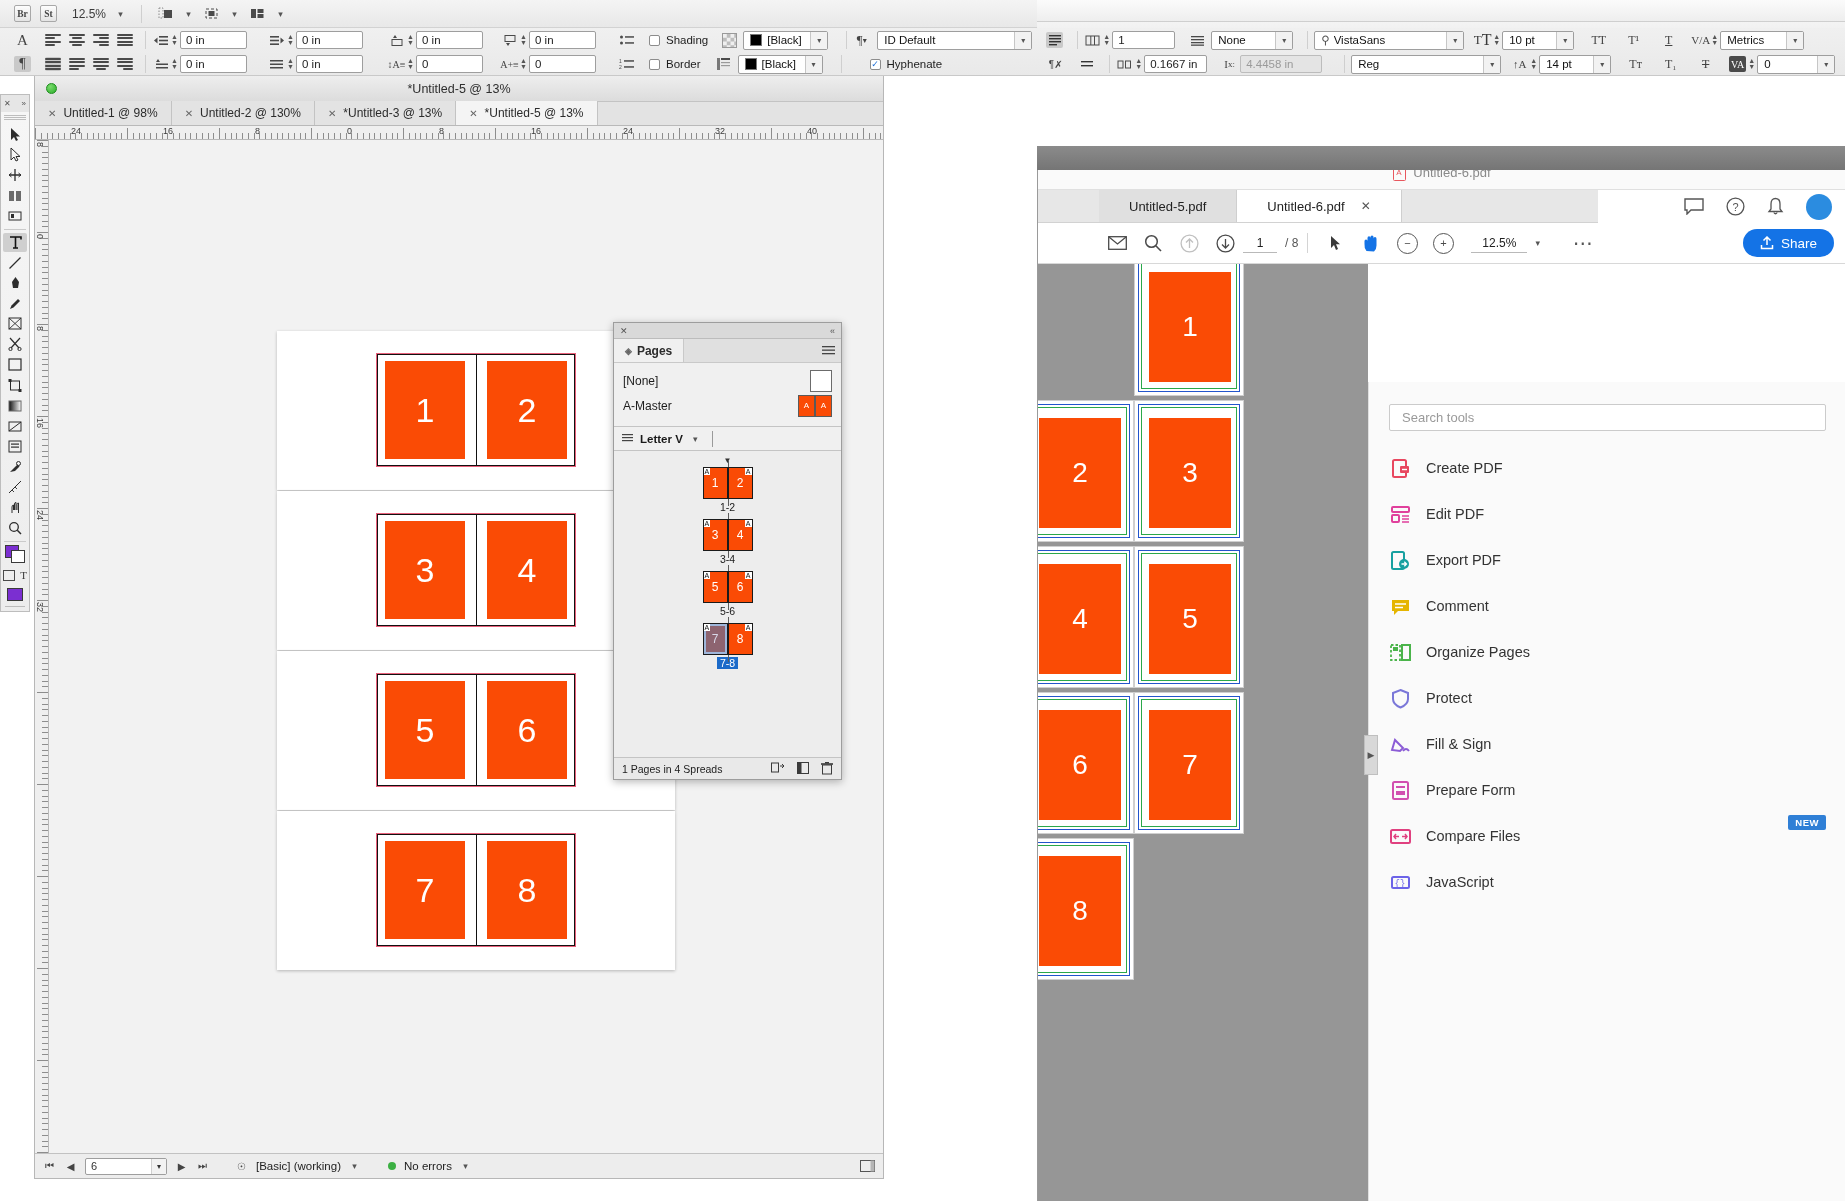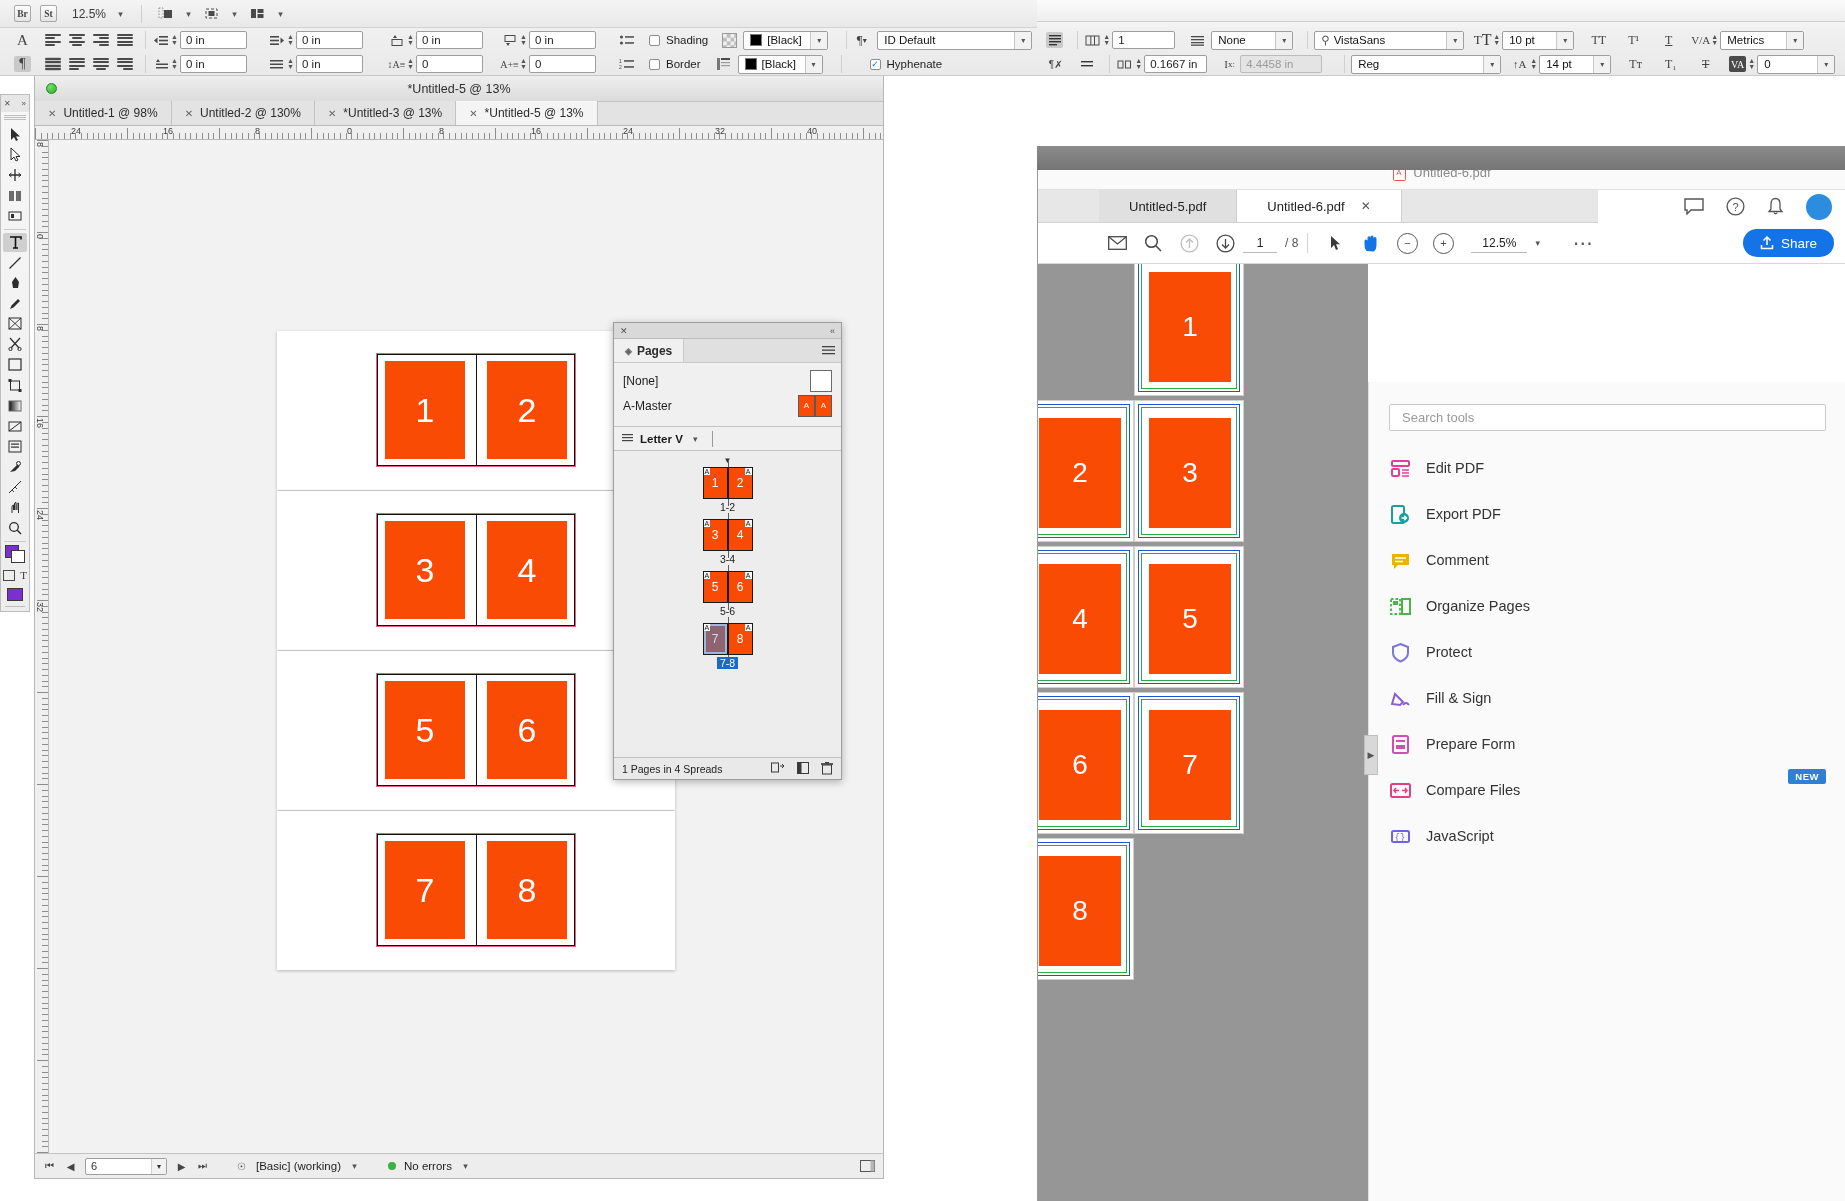--- a/index.html
+++ b/index.html
@@ -1550,20 +1550,30 @@
       </div>
     </div>
 
     <div id="collapsearrow">▶</div>
 
     <div id="acro-side">
       <div id="searchtools">
         <span>Search tools</span>
       </div>
 
+      <div class="toolrow">
+        <span class="ticon">
+          <svg class="svgi" width="21" height="21" viewBox="0 0 21 21">
+              <rect x="3" y="2" width="13" height="17" rx="1.5" fill="none" stroke="#e8475f" stroke-width="2"></rect>
+              <rect x="10" y="8" width="9" height="7" rx="1" fill="#e8475f"></rect>
+              <path d="M12 11.5 H17" stroke="#fff" stroke-width="1.4"></path>
+            </svg>
+        </span>
+        <span class="tname">Create PDF</span>
+      </div>
 
       <div class="toolrow">
         <span class="ticon">
           <svg class="svgi" width="21" height="21" viewBox="0 0 21 21">
               <rect x="2" y="3" width="17" height="5" rx="1" fill="none" stroke="#e0409c" stroke-width="2"></rect>
               <rect x="2" y="11" width="7" height="7" rx="1" fill="none" stroke="#e0409c" stroke-width="2"></rect>
               <path d="M12 12 H19 M12 15 H19 M12 18 H19" stroke="#e0409c" stroke-width="1.6"></path>
             </svg>
         </span>
         <span class="tname">Edit PDF</span>

